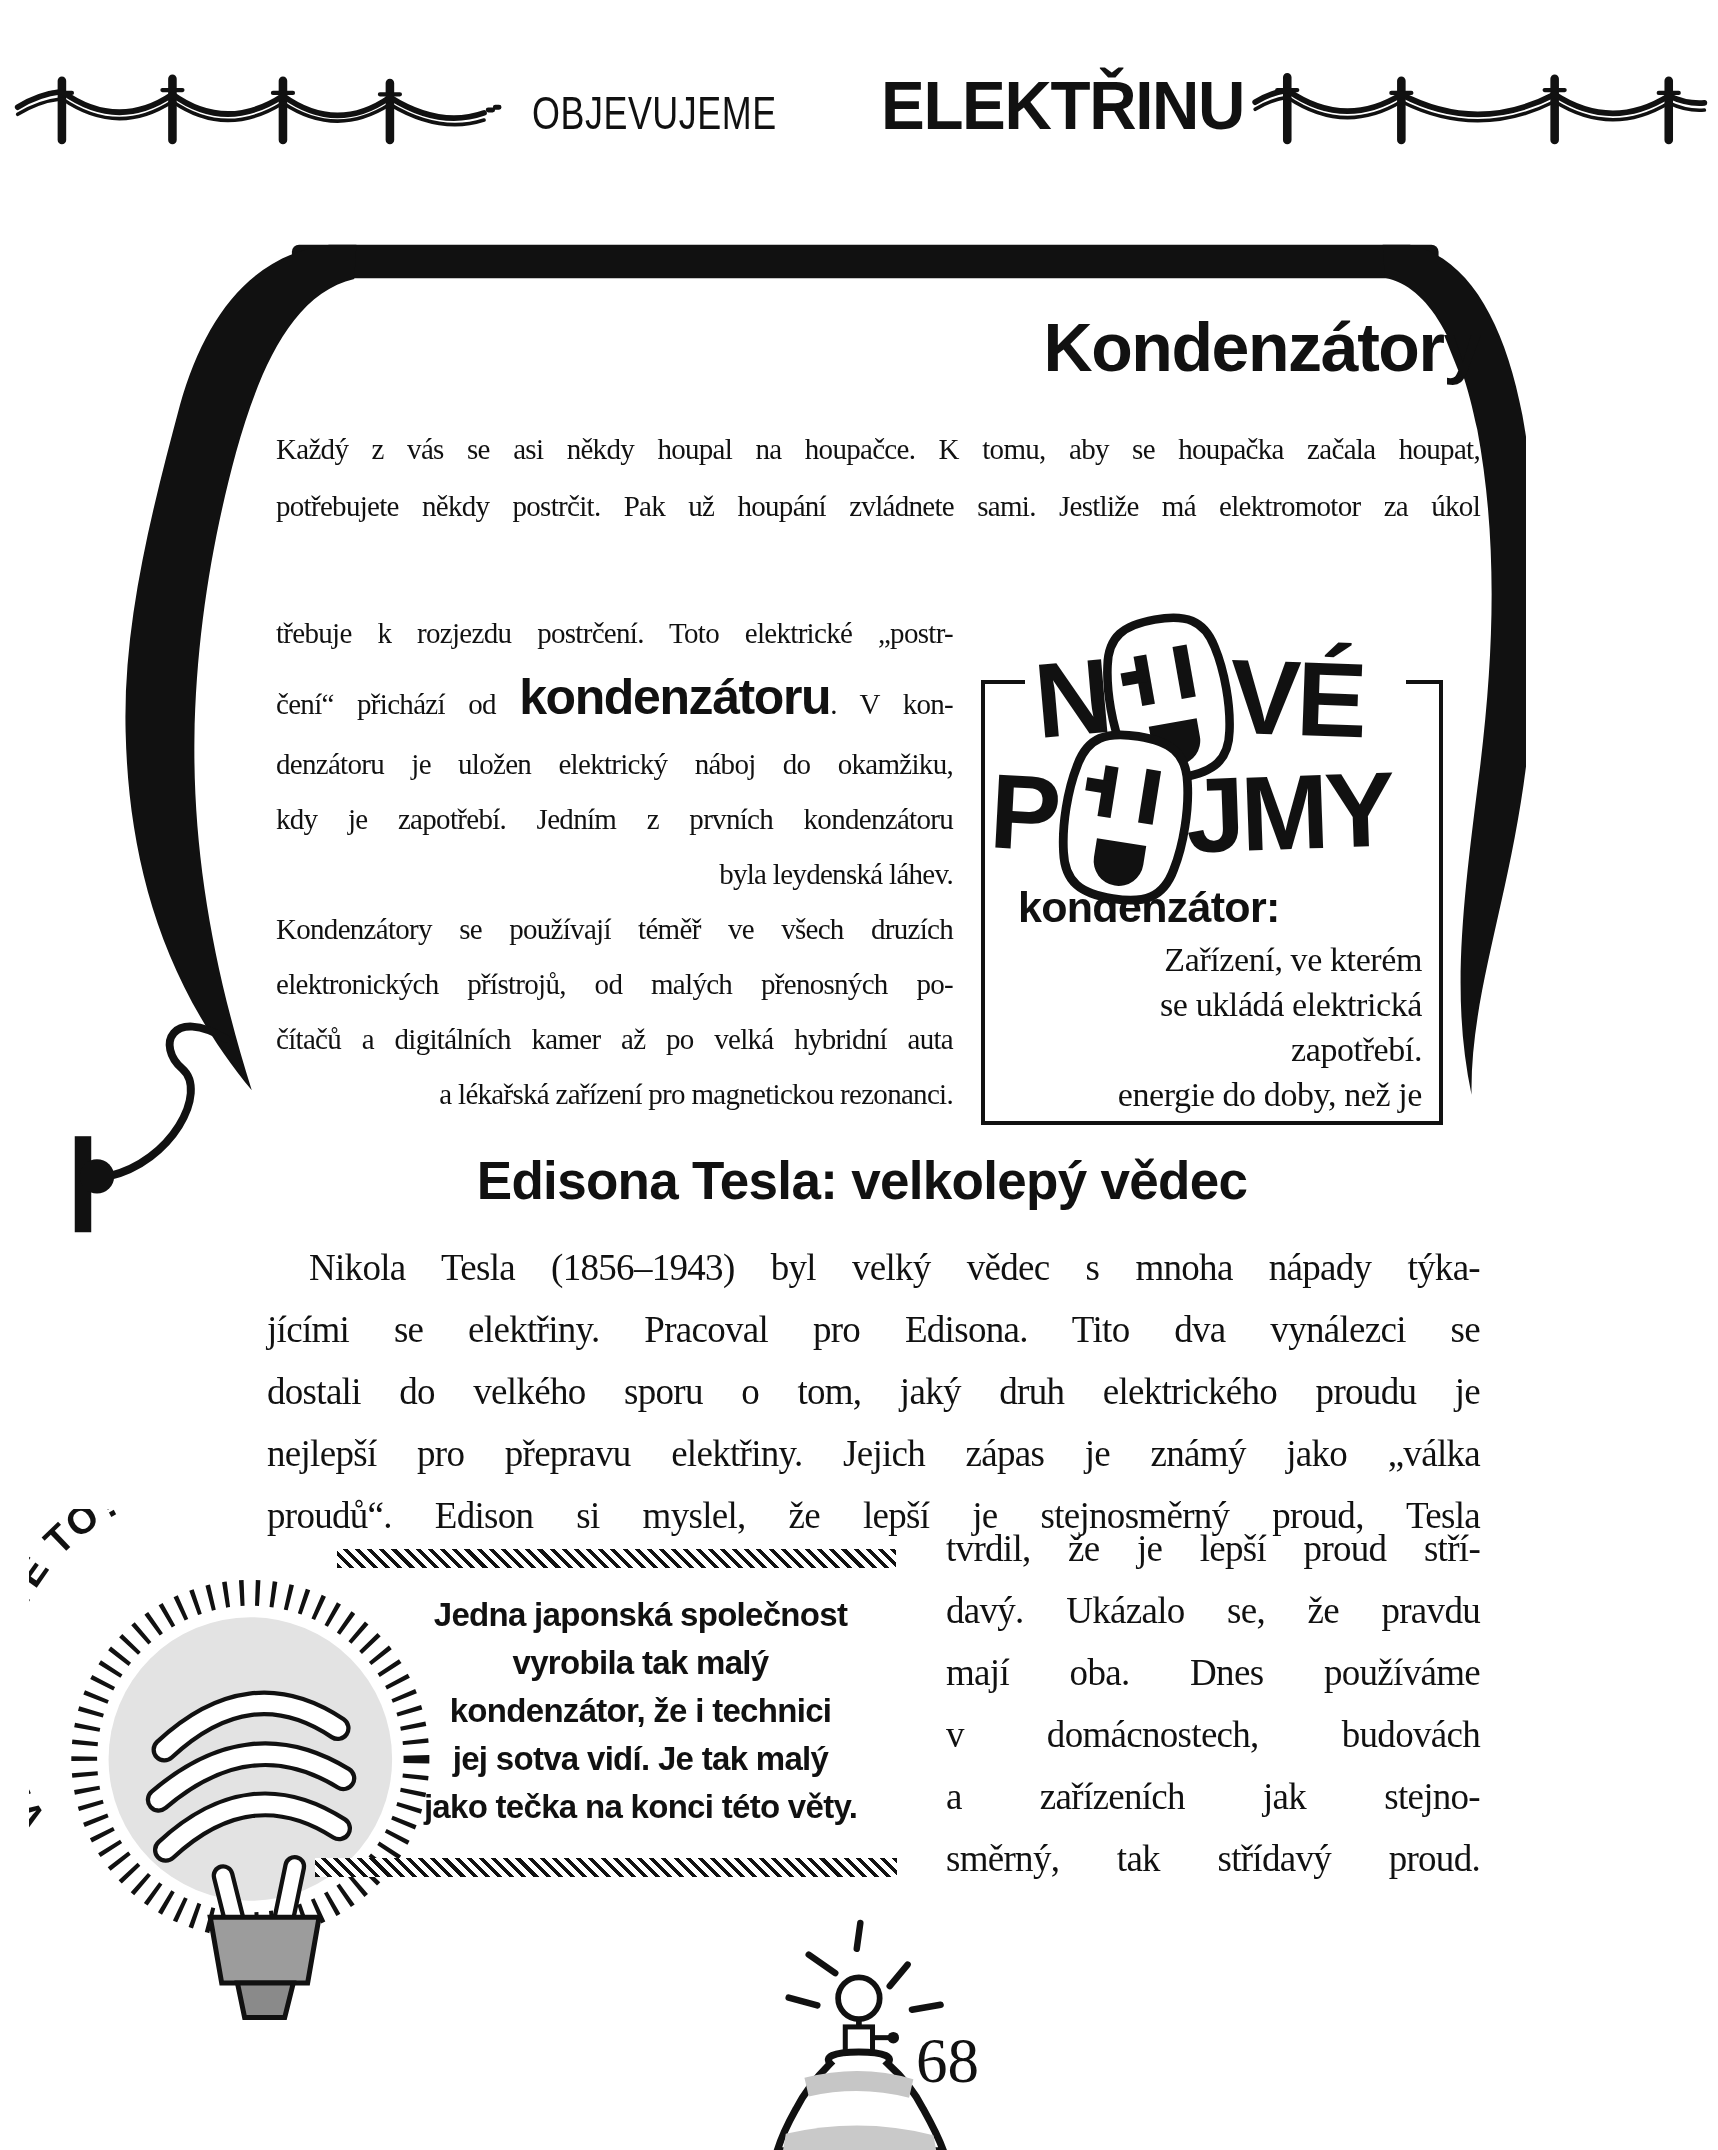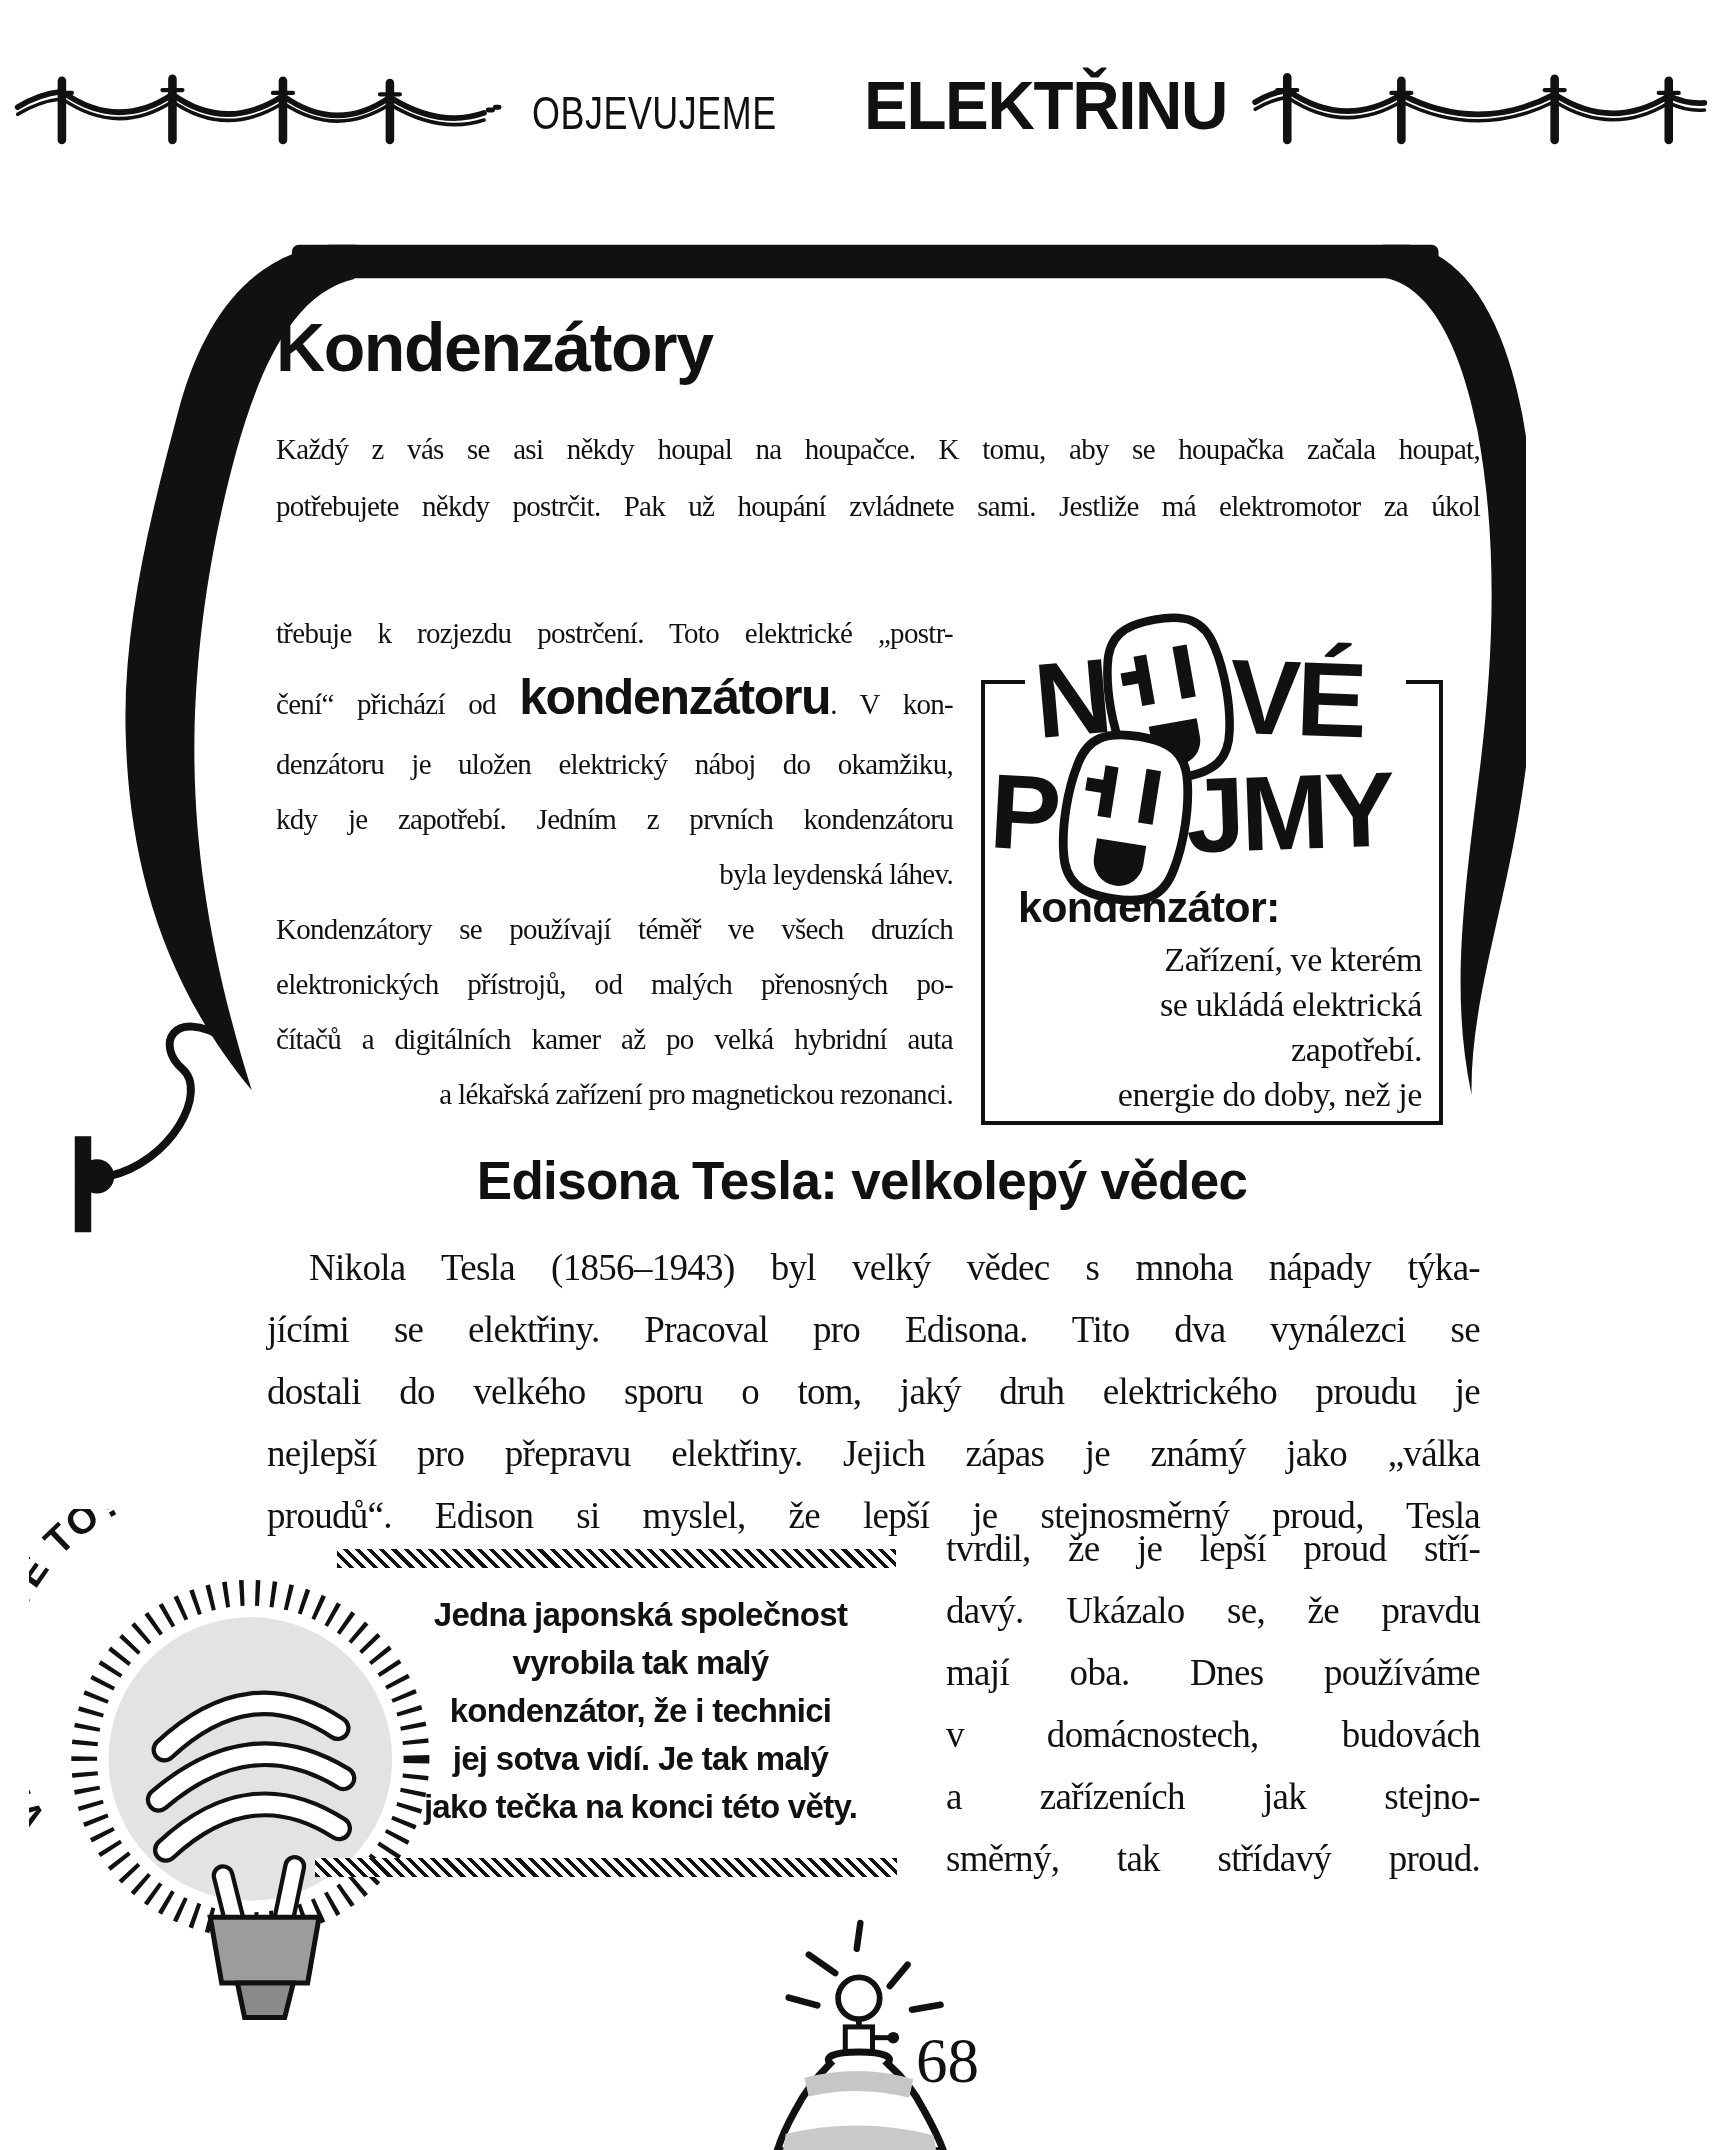--- a/index.html
+++ b/index.html
@@ -1,27 +1,27 @@
 <!DOCTYPE html>
 <html style="font-size:11.5px"><head>
 <meta charset="utf-8">
 <style>
   html,body{margin:0;padding:0;background:#fff;}
   body{width:1719px;height:2151px;position:relative;overflow:hidden;
        font-family:"Liberation Serif",serif;color:#111;}
   .abs{position:absolute;}
   svg{display:block;}
   
-  .masthead{left:532px;top:66px;width:688px;display:flex;align-items:baseline;gap:18px;}
+  .masthead{left:532px;top:66px;width:688px;display:flex;align-items:baseline;gap:35px;}
   .kicker{font-family:"Liberation Sans",sans-serif;font-size:46px;font-weight:500;
           letter-spacing:0.7px;transform:scaleX(.78);transform-origin:left bottom;white-space:nowrap;}
   .apptitle{font-family:"Liberation Sans",sans-serif;font-size:69px;font-weight:bold;
           letter-spacing:-1.4px;transform:scaleX(.95);transform-origin:left bottom;white-space:nowrap;}
   
-  .cap-title{left:276px;top:308px;width:1204px;text-align:left;
+  .cap-title{left:276px;top:308px;width:1204px;text-align:right;
              font-family:"Liberation Sans",sans-serif;font-weight:bold;font-size:68px;letter-spacing:-1.4px;}
   .bodytxt{font-size:29px;letter-spacing:-0.7px;line-height:57px;}
   .jl{text-align:justify;text-align-last:justify;}
   .ll{text-align:right;}
   .p1{left:276px;top:421px;width:1204px;}
   .wrapb{left:276px;top:606px;width:677px;line-height:54px;}
   .b2line{line-height:75px;}
   .b2bold{font-family:"Liberation Sans",sans-serif;font-weight:bold;font-size:50px;letter-spacing:-1.4px;}
   .wrest{left:276px;top:737px;width:677px;line-height:55px;}
   .p2{left:276px;top:902px;width:677px;line-height:55px;}

